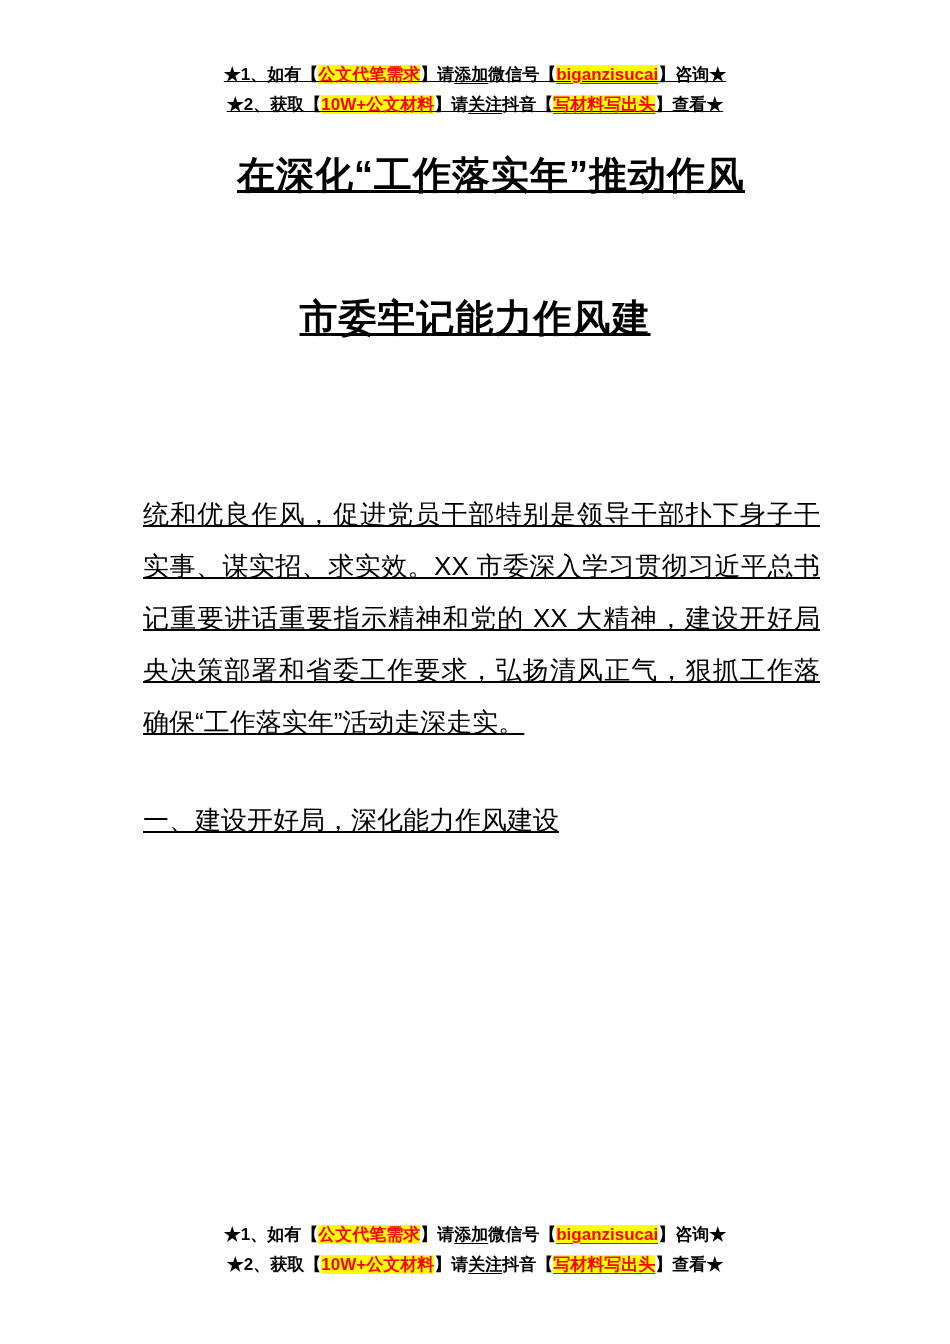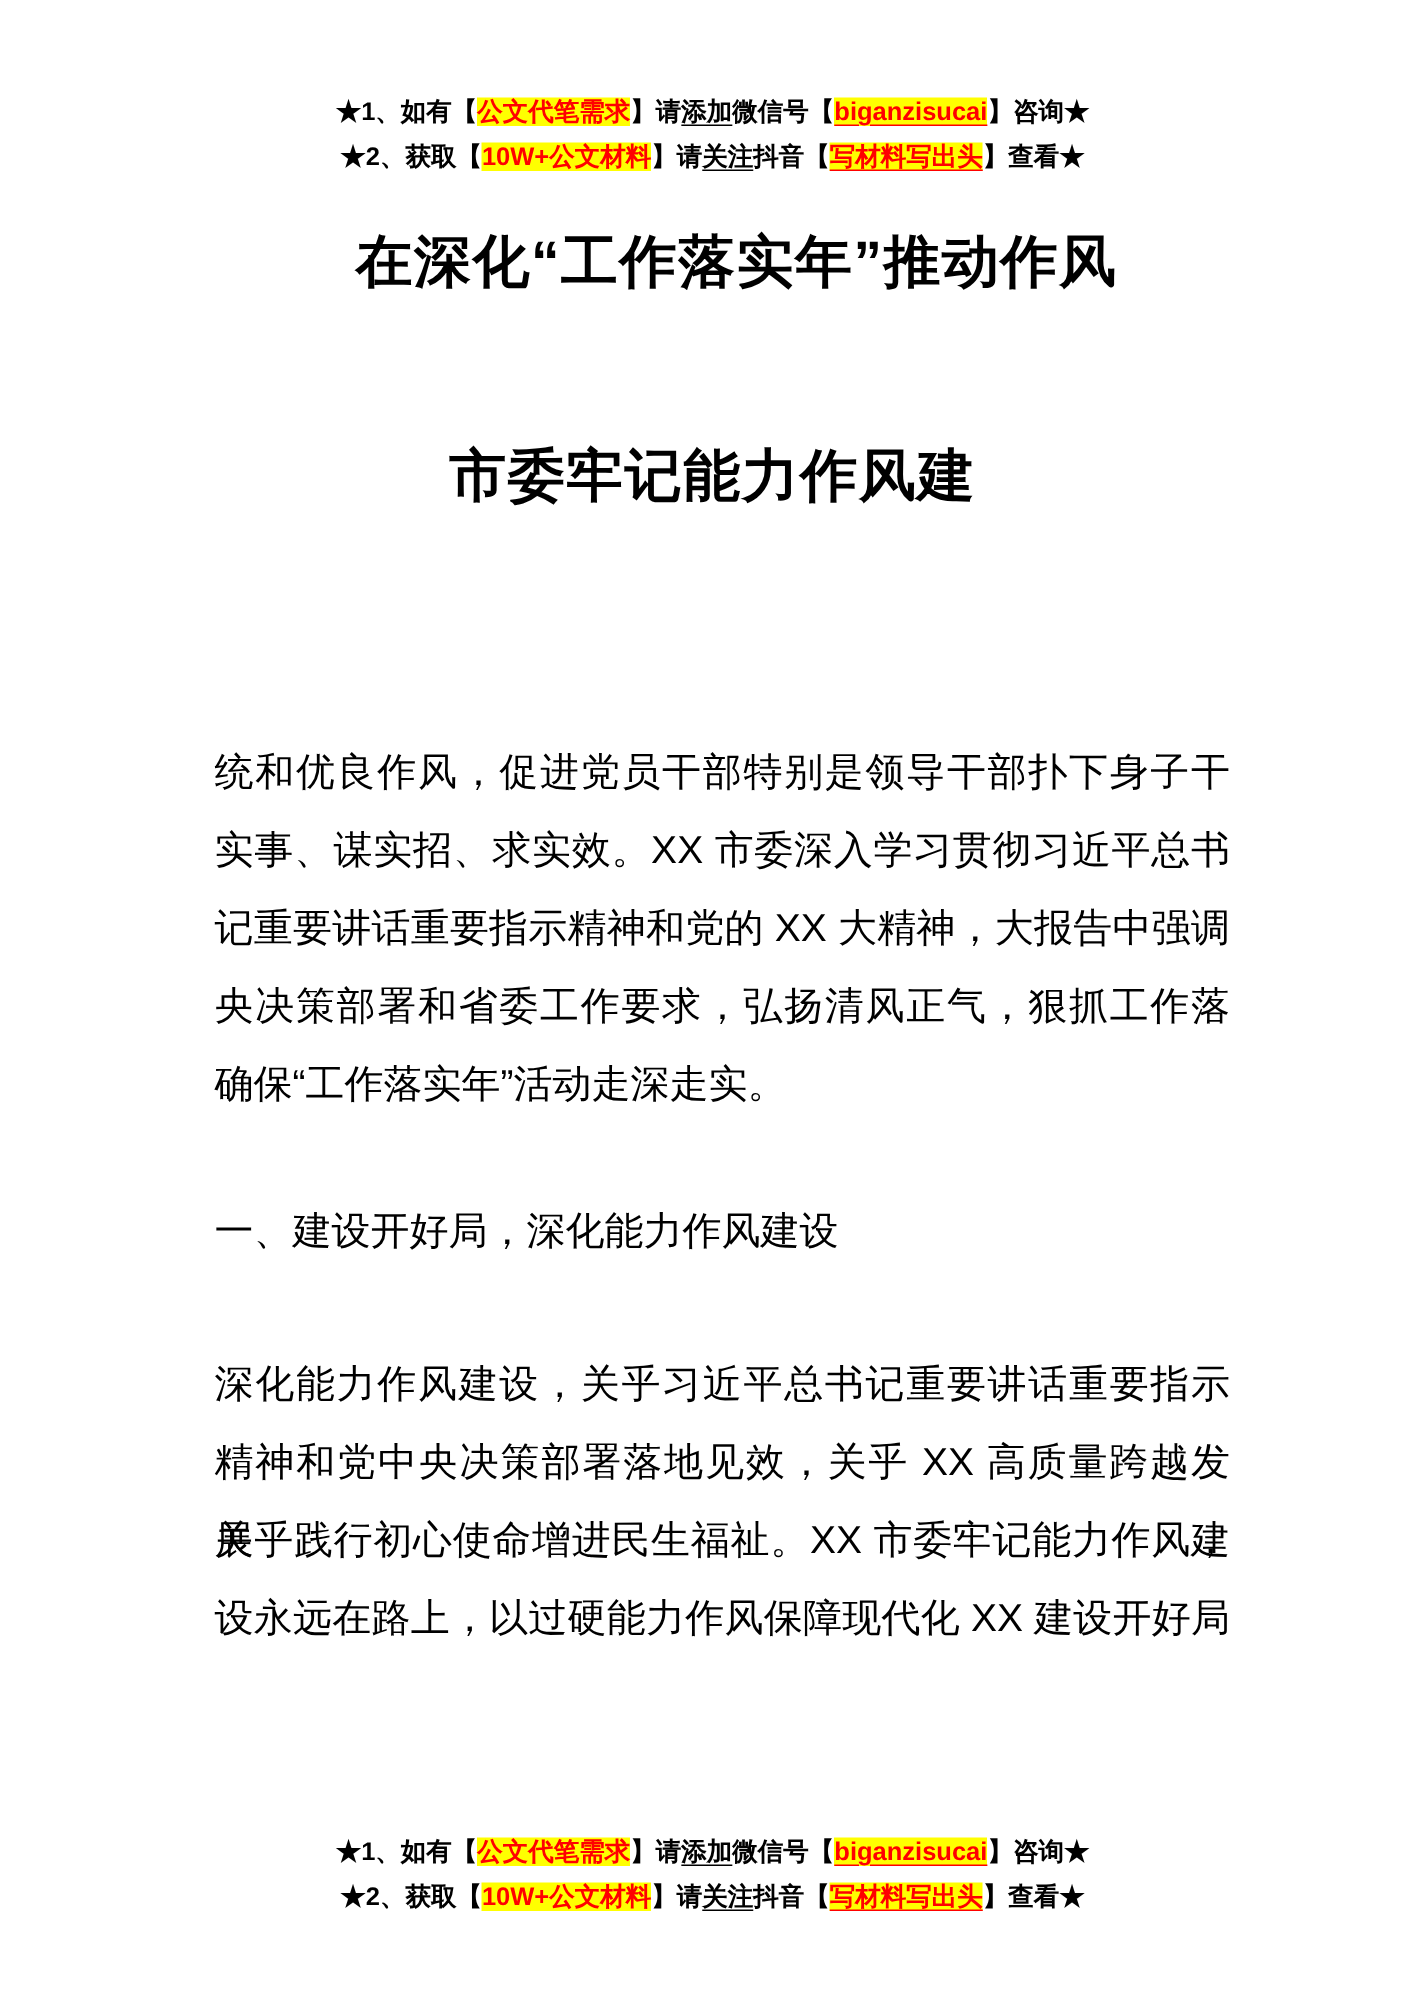--- a/index.html
+++ b/index.html
@@ -8,20 +8,21 @@
     font-family: "Liberation Sans", sans-serif;
     color: #000000;
   }
   .page {
     position: relative;
     width: 950px;
     height: 1344px;
     margin: 0 auto;
     background: #ffffff;
     overflow: hidden;
+    text-decoration: underline;
   }
 
   
   .promo {
     text-align: center;
     font-weight: bold;
     font-size: 17px;
   }
   .promo-header { padding-top: 60px; }
   .promo-footer {
@@ -79,33 +80,27 @@
     </div>
 
   <div class="doc-title doc-title-1">在深化“工作落实年”推动作风</div>
 
   <div class="doc-title doc-title-2">市委牢记能力作风建</div>
 
   <div class="doc-body">
     <div class="paragraph paragraph-1">
         <div class="body-line fill">统和优良作风，促进党员干部特别是领导干部扑下身子干</div>
         <div class="body-line fill">实事、谋实招、求实效。XX 市委深入学习贯彻习近平总书</div>
-        <div class="body-line fill">记重要讲话重要指示精神和党的 XX 大精神，大报告中强调</div>
+        <div class="body-line fill">记重要讲话重要指示精神和党的 XX 大精神，建设开好局</div>
         <div class="body-line fill">央决策部署和省委工作要求，弘扬清风正气，狠抓工作落</div>
         <div class="body-line">确保“工作落实年”活动走深走实。</div>
       </div>
 
     <div class="body-line section-heading">一、建设开好局，深化能力作风建设</div>
 
-    <div class="paragraph paragraph-2">
-        <div class="body-line fill">深化能力作风建设，关乎习近平总书记重要讲话重要指示</div>
-        <div class="body-line fill">精神和党中央决策部署落地见效，关乎 XX 高质量跨越发展，</div>
-        <div class="body-line fill">关乎践行初心使命增进民生福祉。XX 市委牢记能力作风建</div>
-        <div class="body-line fill">设永远在路上，以过硬能力作风保障现代化 XX 建设开好局</div>
-      </div>
   </div>
 
   <div class="promo promo-footer">
       <div class="promo-line"><span class="run-plain">★1、如有【</span><span class="run-red-hl" style="color: rgb(255, 0, 0); background: rgb(255, 255, 0);">公文代笔需求</span><span class="run-plain">】请</span><span class="run-underline">添加</span><span class="run-plain">微信号【</span><span class="run-red-hl-underline" style="color: rgb(255, 0, 0); background: rgb(255, 255, 0);">biganzisucai</span><span class="run-plain">】咨询★</span></div>
       <div class="promo-line"><span class="run-plain">★2、获取【</span><span class="run-red-hl" style="color: rgb(255, 0, 0); background: rgb(255, 255, 0);">10W+公文材料</span><span class="run-plain">】请</span><span class="run-underline">关注</span><span class="run-plain">抖音【</span><span class="run-red-hl-underline" style="color: rgb(255, 0, 0); background: rgb(255, 255, 0);">写材料写出头</span><span class="run-plain">】查看★</span></div>
     </div>
 
 </div>
 
 </body></html>

